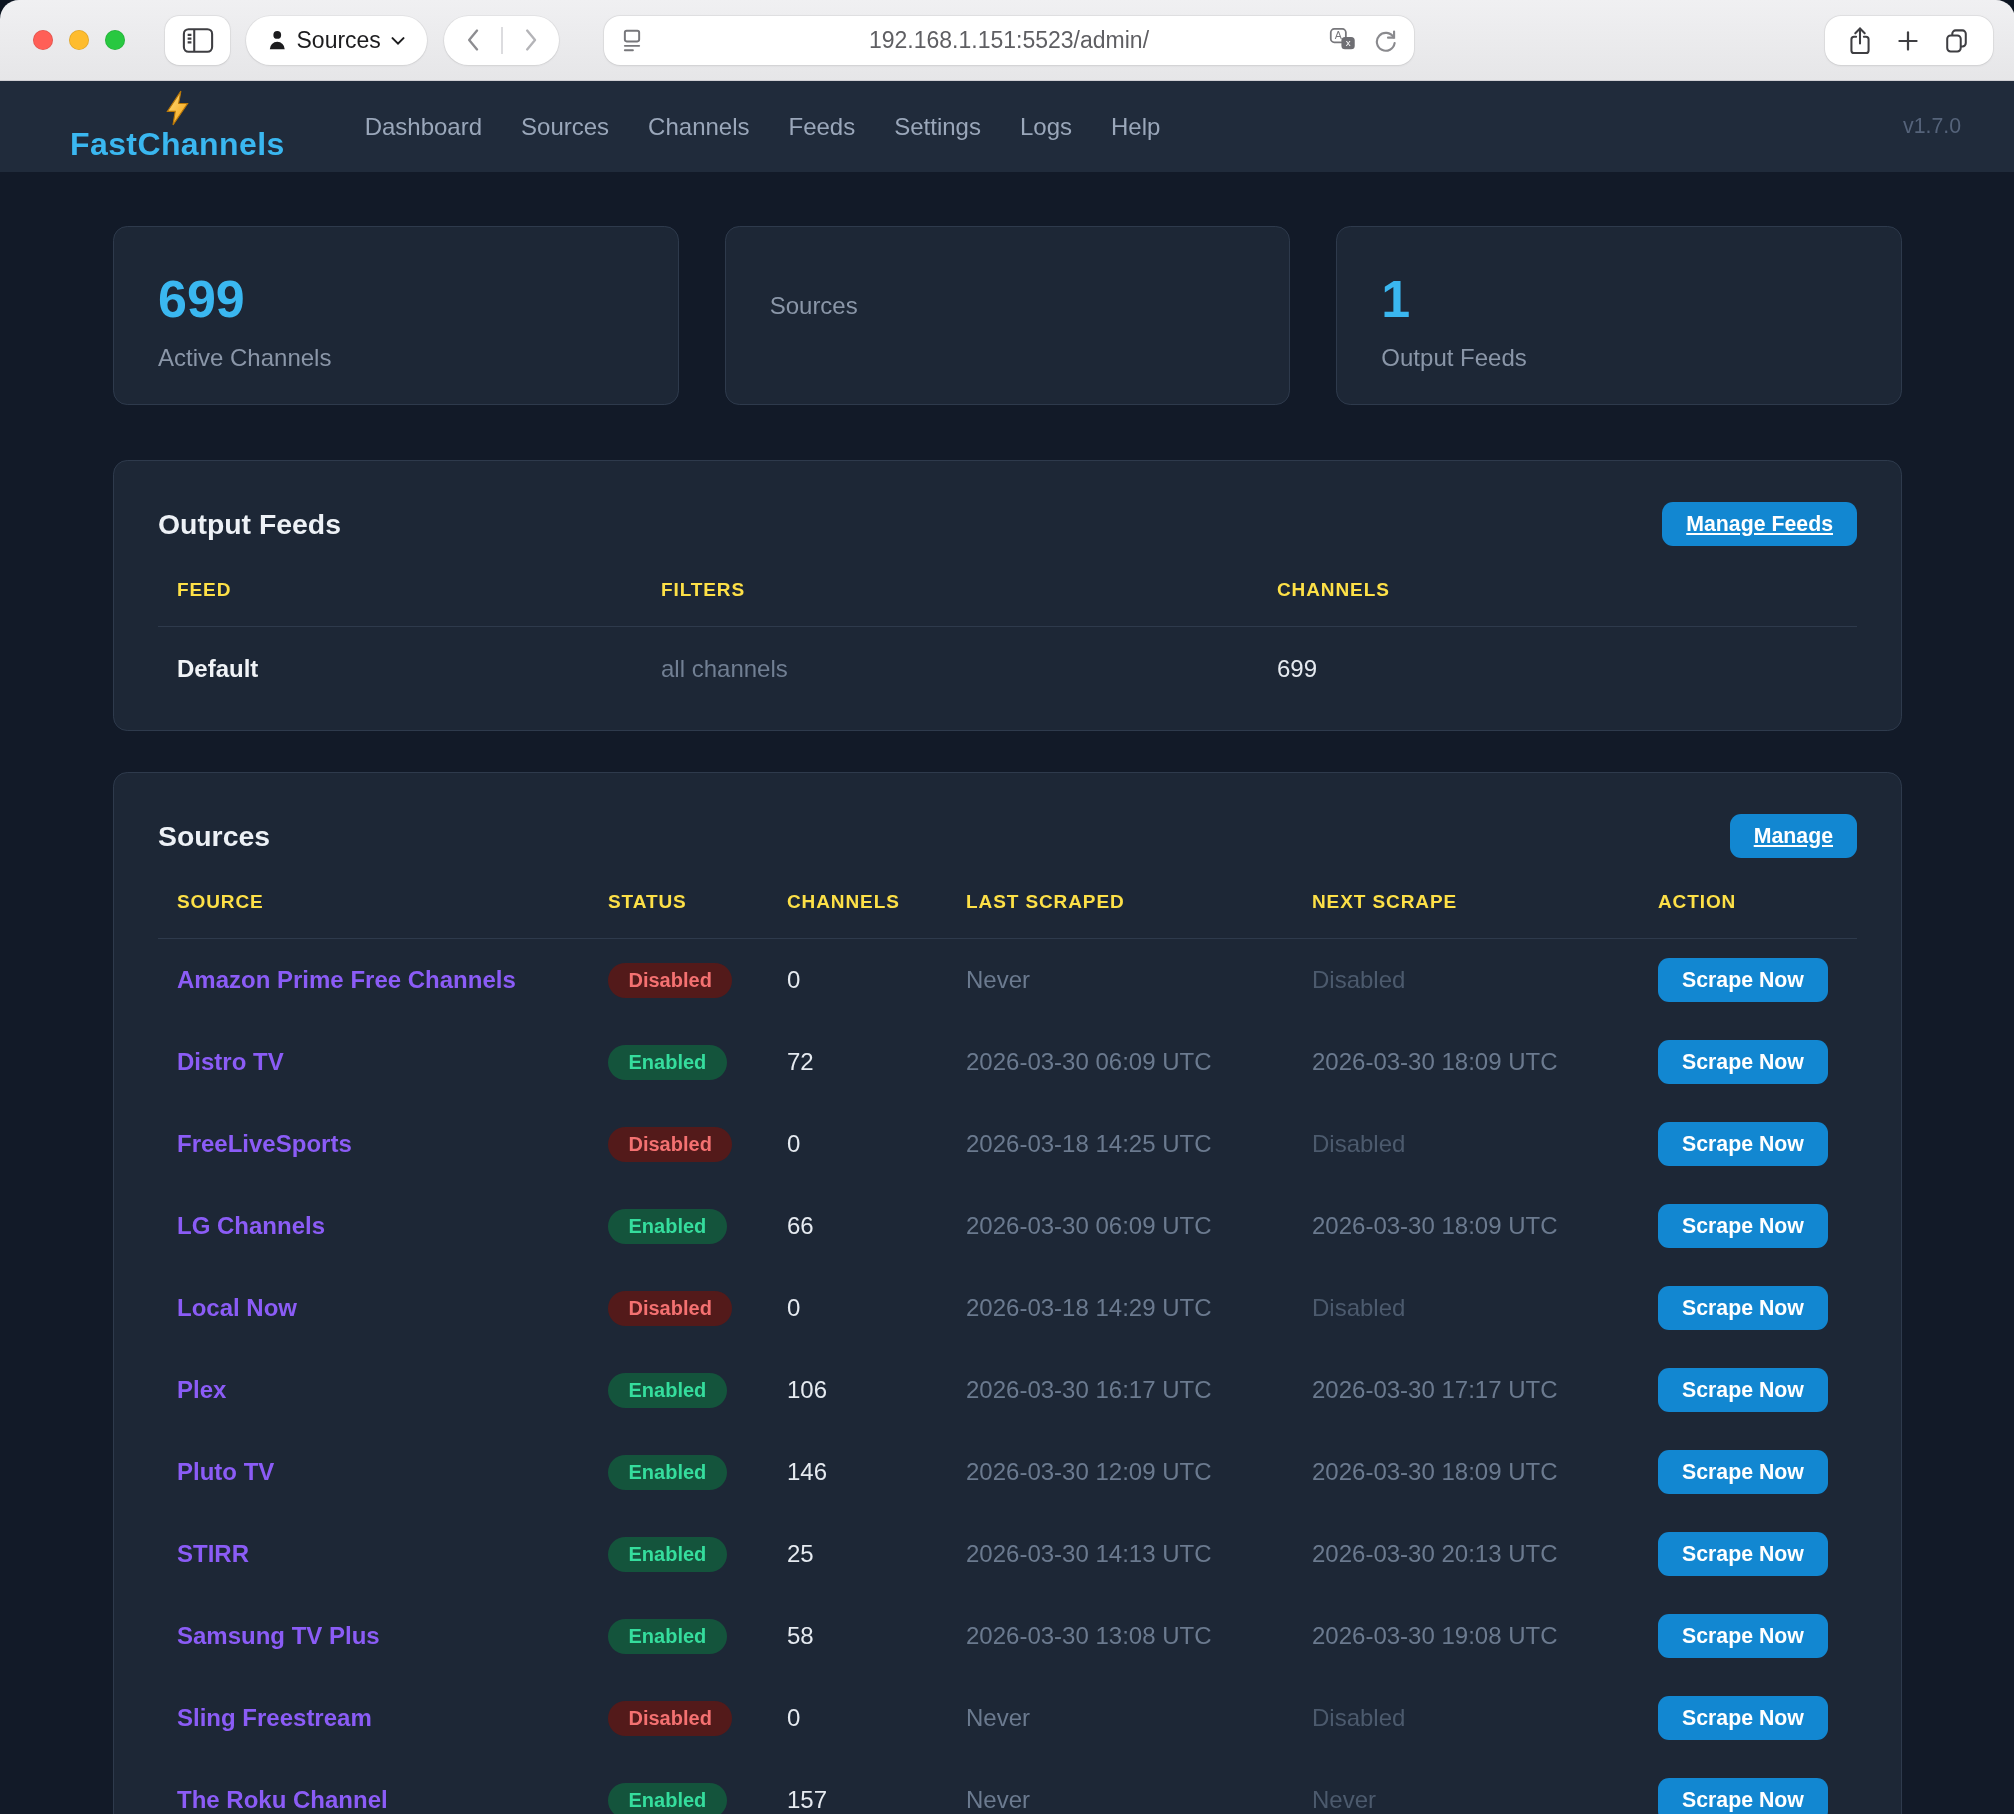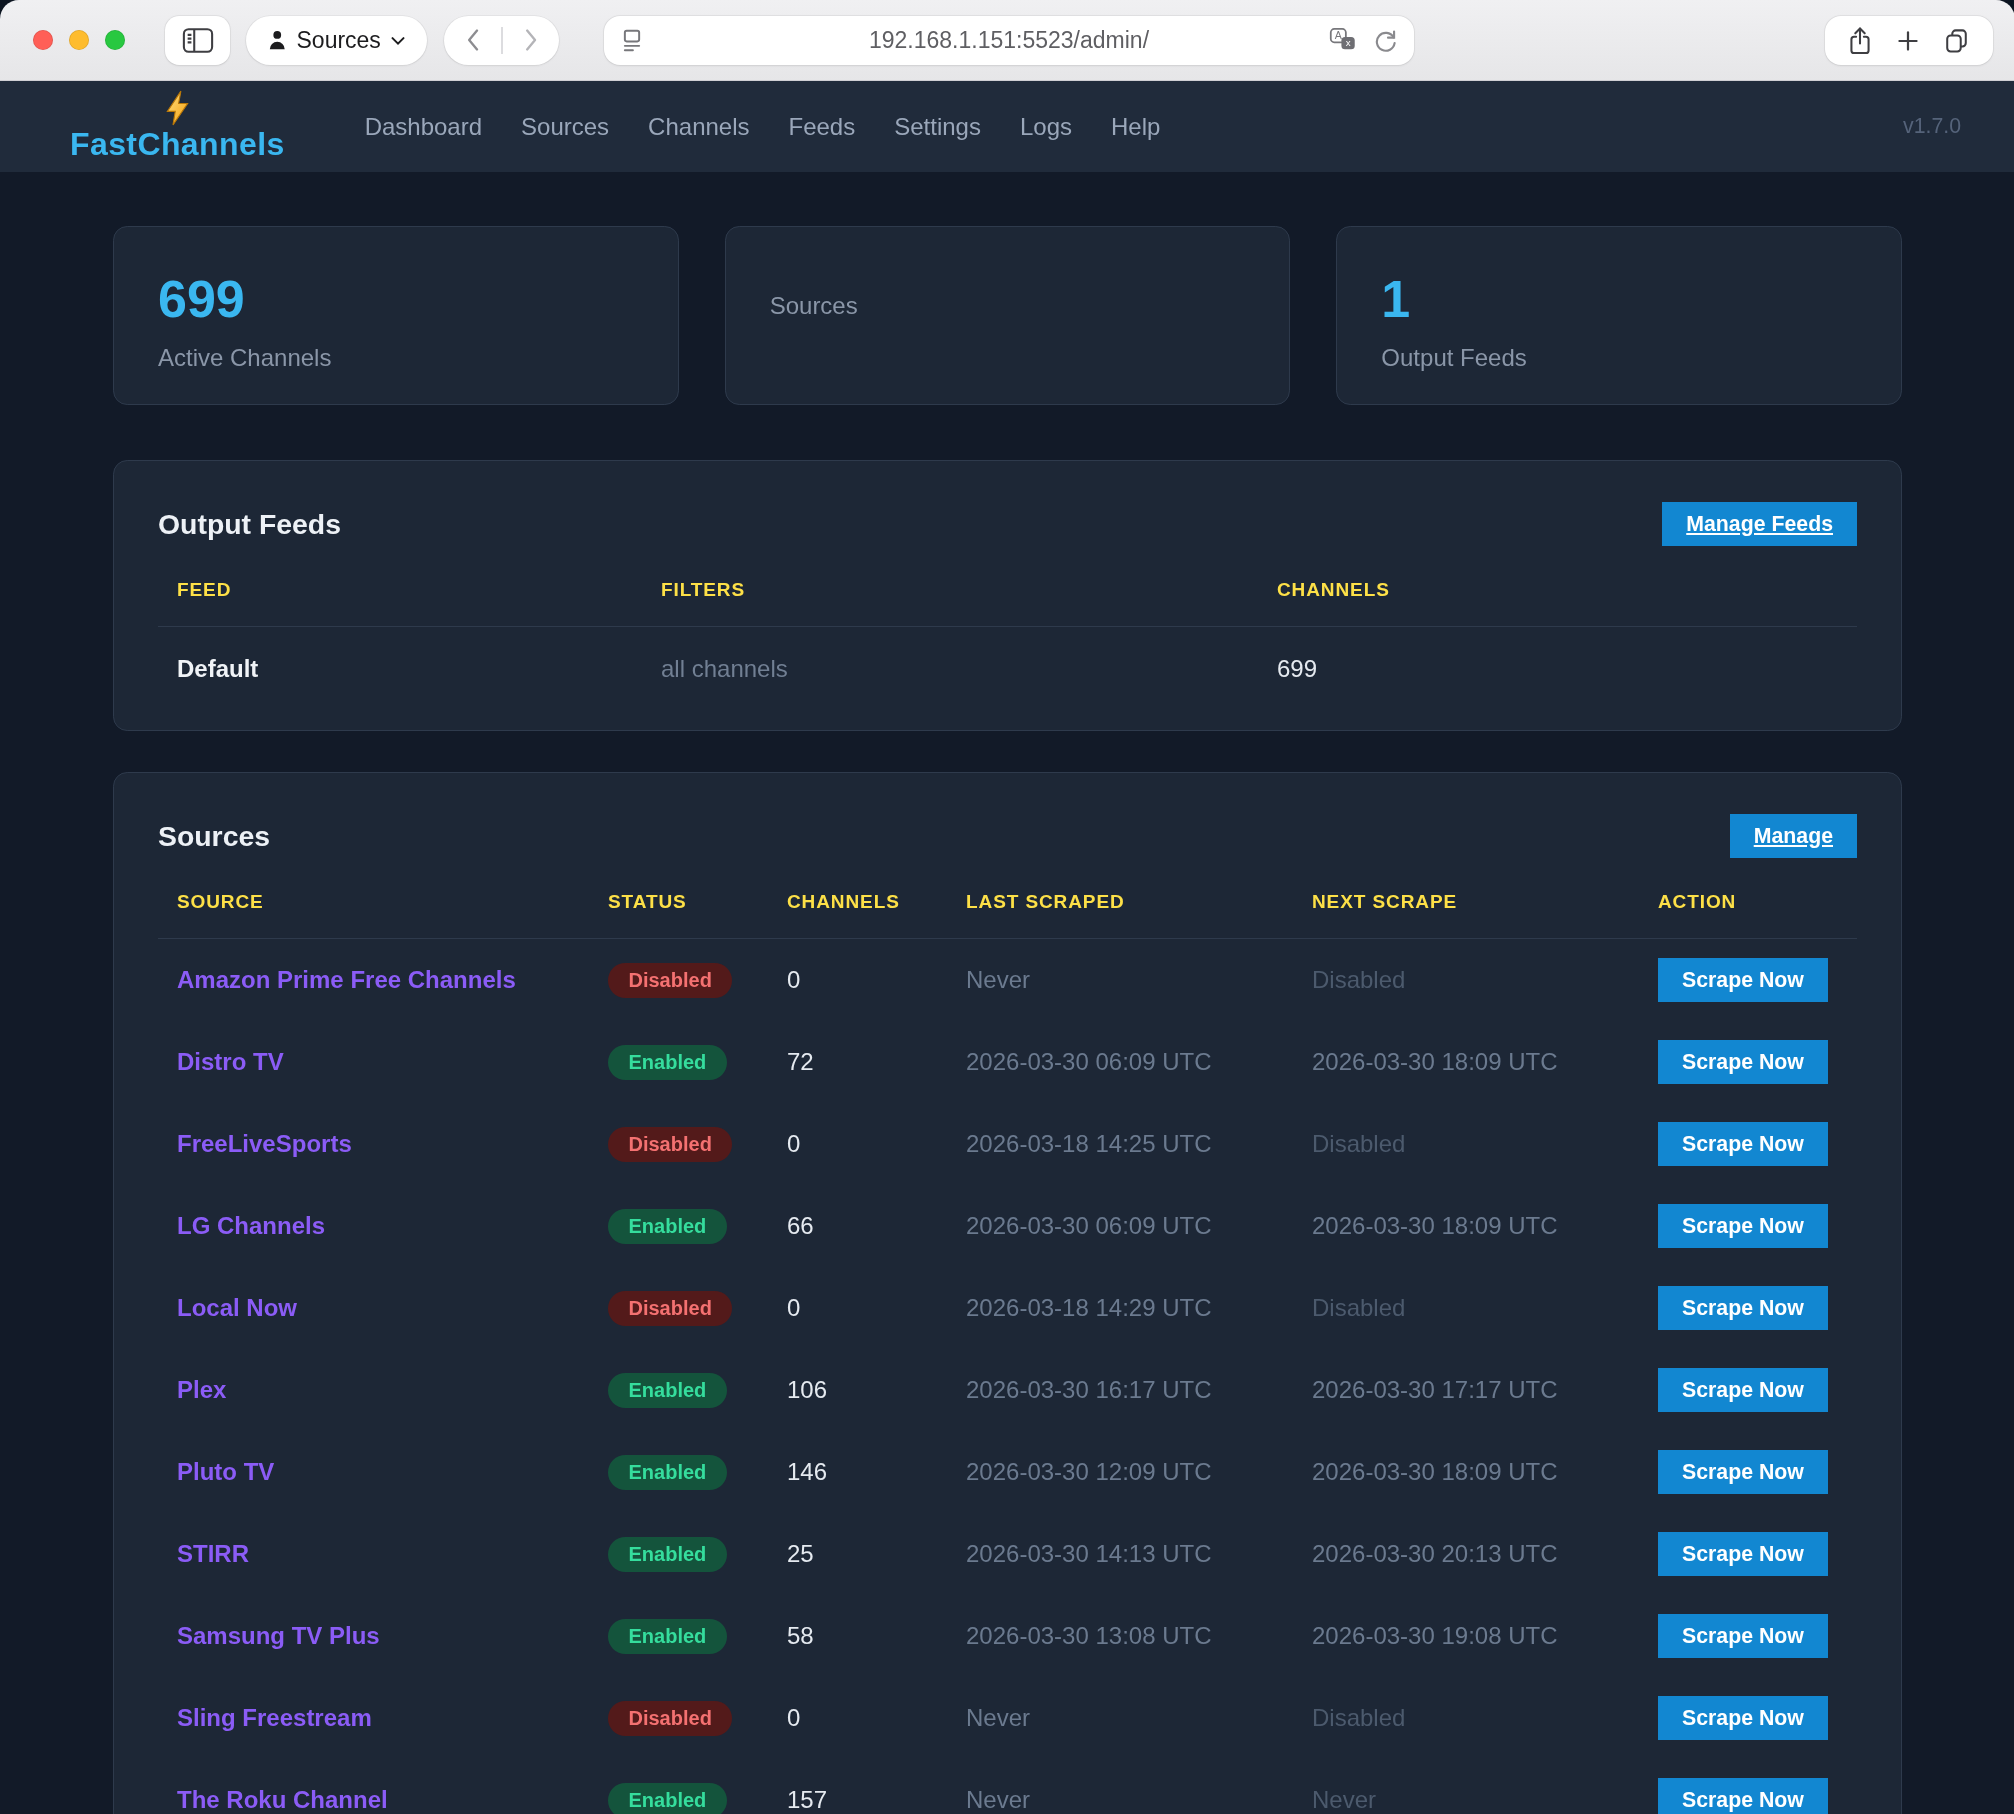--- a/index.html
+++ b/index.html
@@ -58,21 +58,21 @@
 
   .panel { background:var(--card-bg); border:1.6px solid var(--card-border); border-radius:14.2px;
            padding:41px 44px 44px; }
   .panel.feeds { margin-top:55px; height:271px; overflow:hidden; }
   .panel.sources { margin-top:41px; height:1106px; }
   .panel-head { display:flex; align-items:center; justify-content:space-between; }
   .panel-title { color:#edf1f6; font-size:28.4px; font-weight:bold; line-height:38px; }
 
   .btn { display:inline-flex; align-items:center; justify-content:center; height:44px;
          background:var(--button-blue); color:#fff; font-size:21.3px; font-weight:600;
-         border:none; border-radius:0; padding:0 24px; cursor:pointer;
+         border:none; border-radius:11px; padding:0 24px; cursor:pointer;
          font-family:"Liberation Sans", sans-serif; }
   .btn.link-style { text-decoration:underline; }
 
   .grid-feeds { display:grid; grid-template-columns:484px 616px 1fr; align-items:center; }
   .grid-sources { display:grid; grid-template-columns:431px 179px 179px 346px 346px 1fr; align-items:center; }
   .tbl-head { margin-top:33px; padding-bottom:25px; border-bottom:1.6px solid var(--divider); }
   .tbl-head span { color:#fde047; font-size:19px; font-weight:bold; letter-spacing:0.9px;
                    padding-left:19px; }
   .cell { padding-left:19px; }
 

